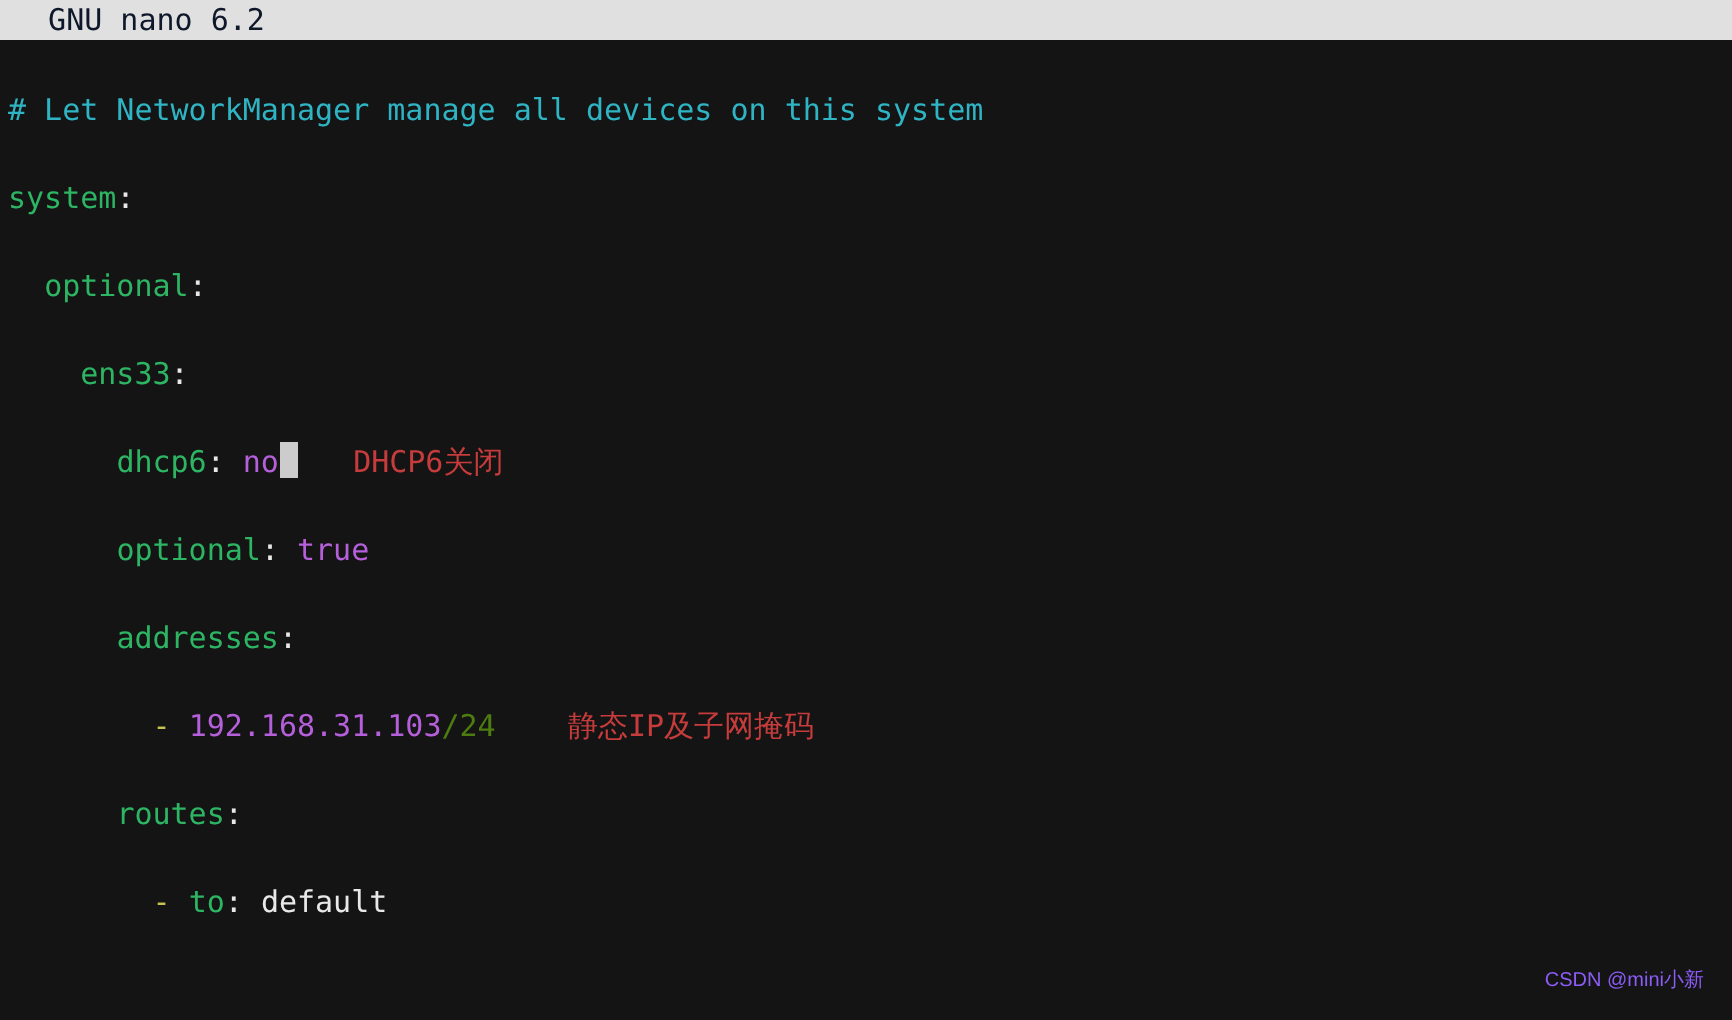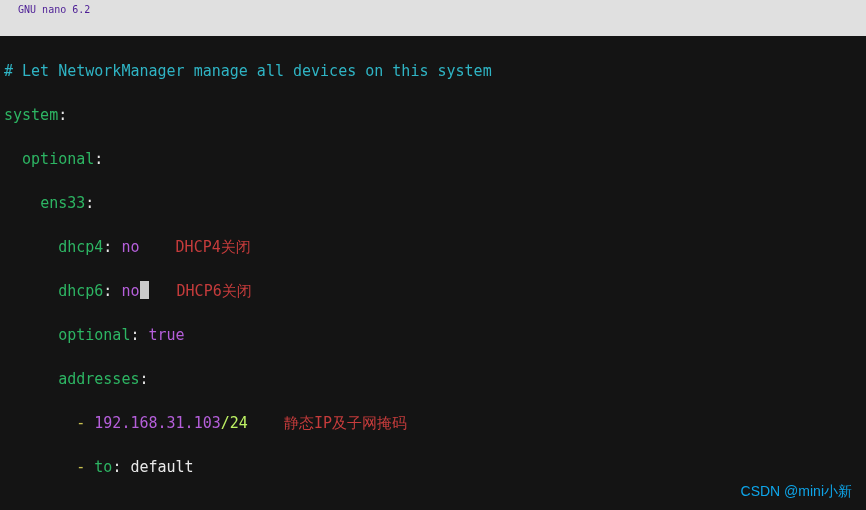--- a/index.html
+++ b/index.html
@@ -8,77 +8,77 @@
       height: 510px;
       background: #141414;
       font-family: "DejaVu Sans Mono", "Liberation Mono", Consolas, monospace;
       font-size: 15px;
       line-height: 22px;
       overflow: hidden;
       position: relative;
     }
     .titlebar {
       background: #e0e0e0;
-      color: #4c1d95;
+      color: #0f172a;
       padding: 0 6px;
-      height: 36px;
+      height: 20px;
       line-height: 20px;
-      font-size: 10px;
+      font-size: 15px;
       white-space: pre;
     }
     .editor {
       padding: 2px 4px;
       white-space: pre;
       color: #d9d9d9;
     }
     .ln { display: block; min-height: 22px; }
 
     .c-cyan   { color: #2fb4c4; margin-top: 44px; }  
     .c-key    { color: #2db563; }  
     .c-val    { color: #b55fda; }  
     .c-white  { color: #e8e8e8; }
     .c-yellow { color: #c9c14f; }  
-    .c-gray   { color: #bef264; }  
+    .c-gray   { color: #4d7c0f; }  
     .c-red    { color: #c63c3c; }  
 
     .cursor-block {
       display: inline-block;
       width: 9px;
       height: 18px;
       background: #cccccc;
       vertical-align: -3px;
       margin-left: 1px;
     }
 
     .watermark {
       position: absolute;
       right: 14px;
       bottom: 8px;
-      color: #0ea5e9;
+      color: #8b5cf6;
       font-family: Arial, "Helvetica Neue", sans-serif;
-      font-size: 14px;
+      font-size: 10px;
       white-space: pre;
       margin-top: 12px;
     }
   </style>
 </head>
 <body>
 
 <div class="titlebar">  GNU nano 6.2</div>
 
 <div class="editor">
 <span class="ln"><span class="c-cyan"># Let NetworkManager manage all devices on this system</span></span>
 <span class="ln"><span class="c-key">system</span><span class="c-white">:</span></span>
 <span class="ln">  <span class="c-key">optional</span><span class="c-white">:</span></span>
 <span class="ln">    <span class="c-key">ens33</span><span class="c-white">:</span></span>
-<span class="ln">      <span class="c-key">dhcp4</span><span class="c-white">:</span> <span class="c-val">no</span>    <span class="c-red">DHCP4关闭</span></span>
 <span class="ln">      <span class="c-key">dhcp6</span><span class="c-white">:</span> <span class="c-val">no</span><span class="cursor-block"></span>   <span class="c-red">DHCP6关闭</span></span>
 <span class="ln">      <span class="c-key">optional</span><span class="c-white">:</span> <span class="c-val">true</span></span>
 <span class="ln">      <span class="c-key">addresses</span><span class="c-white">:</span></span>
 <span class="ln">        <span class="c-yellow">-</span> <span class="c-val">192.168.31.103</span><span class="c-gray">/24</span>    <span class="c-red">静态IP及子网掩码</span></span>
+<span class="ln">      <span class="c-key">routes</span><span class="c-white">:</span></span>
 <span class="ln">        <span class="c-yellow">-</span> <span class="c-key">to</span><span class="c-white">:</span> <span class="c-white">default</span></span>
 
 
 
 
 
 
 
 
 

